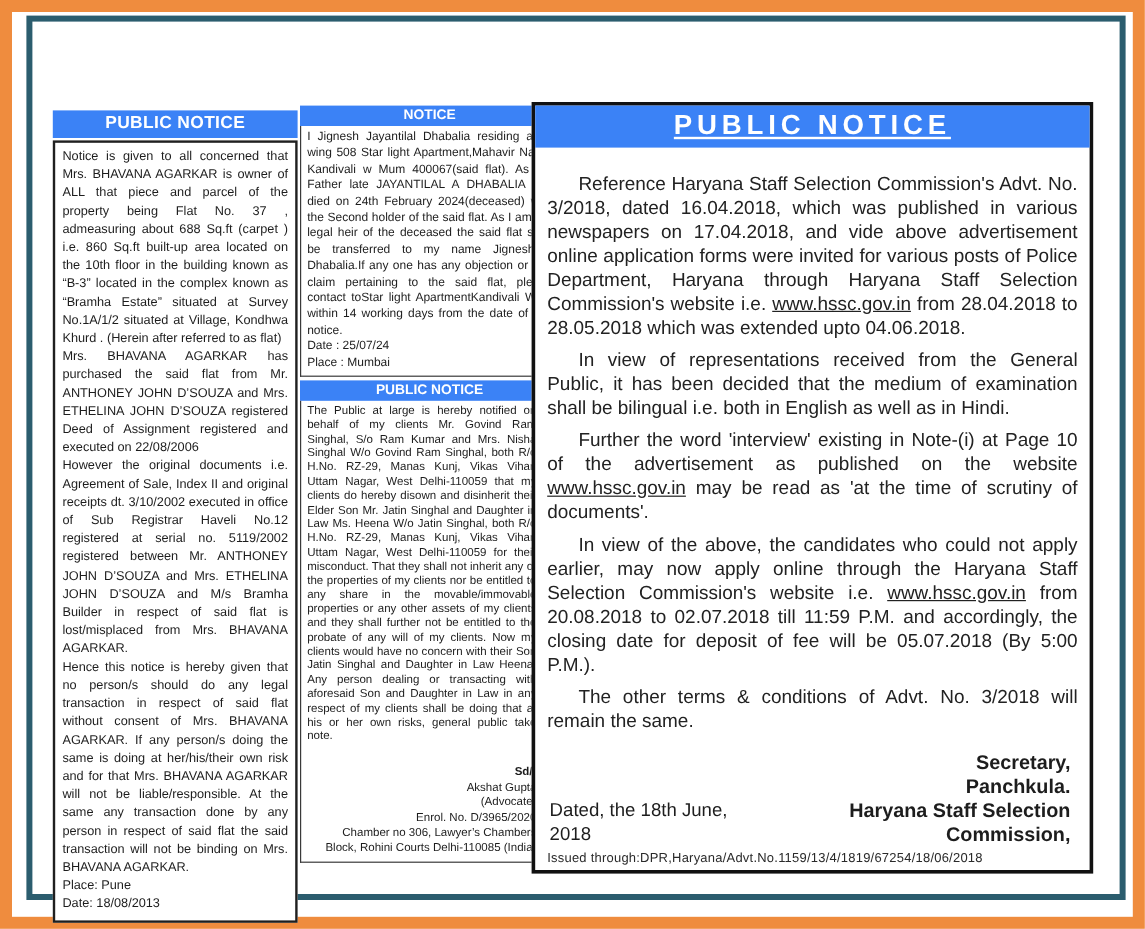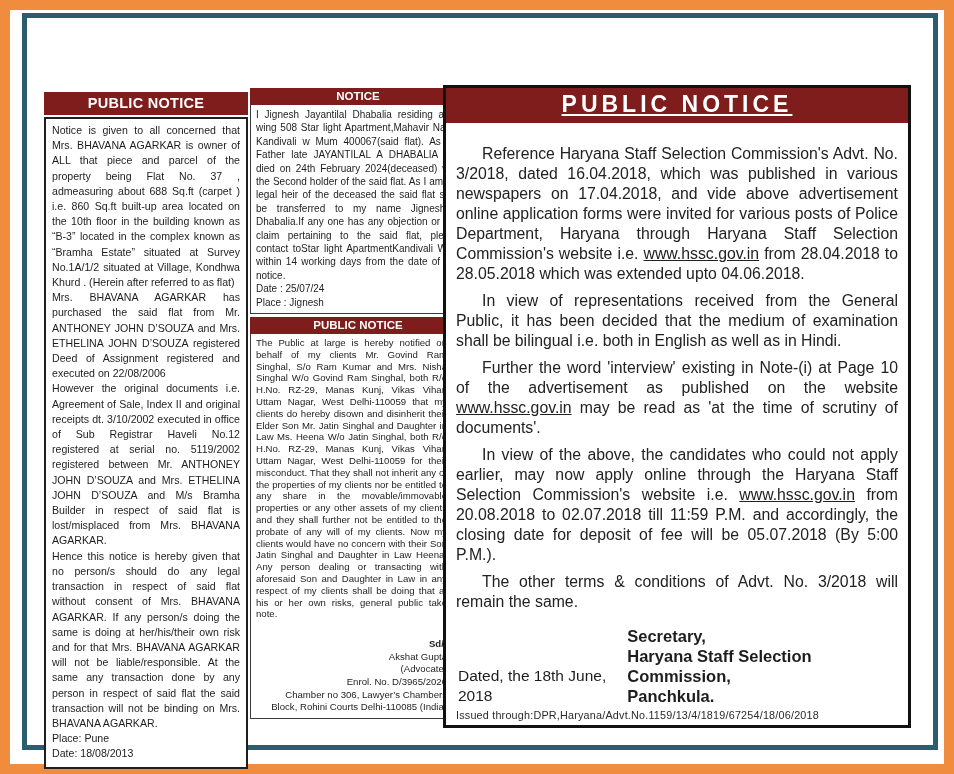--- a/index.html
+++ b/index.html
@@ -17,21 +17,21 @@
     pointer-events: none;
   }
   .frame-teal {
     position: absolute; left: 22px; top: 13px; right: 16px; bottom: 24px;
     border: 5px solid #2b5d6e;
     pointer-events: none;
   }
   .notice { position: absolute; background: #fff; }
 
   .bar {
-    background: #7f1d1d; color: #fff; font-weight: 700; text-align: center;
+    background: #3b82f6; color: #fff; font-weight: 700; text-align: center;
   }
 
   
   .notice-left { left: 44px; top: 92px; width: 204px; }
   .bar-left { font-size: 14.5px; padding: 3px 0 4px; letter-spacing: 0.3px; }
   .nl-body {
     border: 2px solid #1f1f1f; margin-top: 2px;
     padding: 4px 6px 5px 6px;
     font-size: 10.6px; line-height: 15.2px;
     text-align: justify;
@@ -80,21 +80,21 @@
     text-align: justify; text-indent: 26px;
     margin-bottom: 7px;
     color: #222;
   }
   .u { text-decoration: underline; }
   .nr-foot {
     display: flex; justify-content: space-between; align-items: flex-end;
     margin-top: 14px; padding: 0 2px;
   }
   .nr-place { font-size: 15.5px; line-height: 1.3; }
-  .nr-sig { font-weight: 700; font-size: 16.5px; line-height: 1.22; text-align: left; padding-right: 4px; }
+  .nr-sig { font-weight: 700; font-size: 16.5px; line-height: 1.22; text-align: right; padding-right: 4px; }
   .nr-issued { font-size: 10.8px; margin-top: 2px; color: #2a2a2a; letter-spacing: 0.2px; }
 </style>
 </head>
 <body>
 
 <div class="frame-orange"></div>
 <div class="frame-teal"></div>
 
 <section class="notice notice-left">
   <div class="bar bar-left">PUBLIC NOTICE</div>
@@ -107,21 +107,21 @@
     <p class="nl-line">Date: 18/08/2013</p>
   </div>
 </section>
 
 <div class="mid-col">
   <section class="notice-mid1">
     <div class="bar bar-mid">NOTICE</div>
     <div class="nm-body">
       <p>I Jignesh Jayantilal Dhabalia residing at C wing 508 Star light Apartment,Mahavir Nagar Kandivali w Mum 400067(said flat). As my Father late JAYANTILAL A DHABALIA has died on 24th February 2024(deceased) was the Second holder of the said flat. As I am the legal heir of the deceased the said flat shall be transferred to my name Jignesh J Dhabalia.If any one has any objection or any claim pertaining to the said flat, please contact toStar light ApartmentKandivali West  within 14 working days from the date of this notice.</p>
       <p class="nm-line">Date : 25/07/24</p>
-      <p class="nm-line">Place : Jignesh</p>
+      <p class="nm-line">Place : Mumbai</p>
     </div>
   </section>
 
   <section class="notice-mid2">
     <div class="bar bar-mid">PUBLIC NOTICE</div>
     <div class="nm2-body">
       <p>The Public at large is hereby notified on behalf of my clients Mr. Govind Ram Singhal, S/o Ram Kumar and Mrs. Nisha Singhal W/o Govind Ram Singhal, both R/o H.No. RZ-29, Manas Kunj, Vikas Vihar, Uttam Nagar, West Delhi-110059 that my clients do hereby disown and disinherit their Elder Son Mr. Jatin Singhal and Daughter in Law Ms. Heena W/o Jatin Singhal, both R/o H.No. RZ-29, Manas Kunj, Vikas Vihar, Uttam Nagar, West Delhi-110059 for their misconduct. That they shall not inherit any of the properties of my clients nor be entitled to any share in the movable/immovable properties or any other assets of my clients and they shall further not be entitled to the probate of any will of my clients. Now my clients would have no concern with their Son Jatin Singhal and Daughter in Law Heena. Any person dealing or transacting with aforesaid Son and Daughter in Law in any respect of my clients shall be doing that at his or her own risks, general public take note.</p>
       <div class="sig-mid">
         <div class="sig-sd">Sd/-</div>
         <div>Akshat Gupta</div>
@@ -143,19 +143,19 @@
     <p class="nr-p">In view of representations received from the General Public, it has been decided that the medium of examination shall be bilingual i.e. both in English as well as in Hindi.</p>
     <p class="nr-p"><span>Further the word 'interview' existing in Note-(i) at Page 10 of the advertisement as published on the website </span><span class="u">www.hssc.gov.in</span><span> may be read as 'at the time of scrutiny of documents'.</span></p>
     <p class="nr-p"><span>In view of the above, the candidates who could not apply earlier, may now apply online through the Haryana Staff Selection Commission's website i.e. </span><span class="u">www.hssc.gov.in</span><span> from 20.08.2018 to 02.07.2018 till 11:59 P.M. and accordingly, the closing date for deposit of fee will be 05.07.2018 (By 5:00 P.M.).</span></p>
     <p class="nr-p">The other terms &amp; conditions of Advt. No. 3/2018 will remain the same.</p>
     <div class="nr-foot">
       <div class="nr-place">
         <div>Dated, the 18th June, 2018</div>
       </div>
       <div class="nr-sig">
         <div>Secretary,</div>
+        <div>Panchkula.</div>
         <div>Haryana Staff Selection Commission,</div>
-        <div>Panchkula.</div>
       </div>
     </div>
     <div class="nr-issued">Issued through:DPR,Haryana/Advt.No.1159/13/4/1819/67254/18/06/2018</div>
   </div>
 </section>
 
 </body></html>

